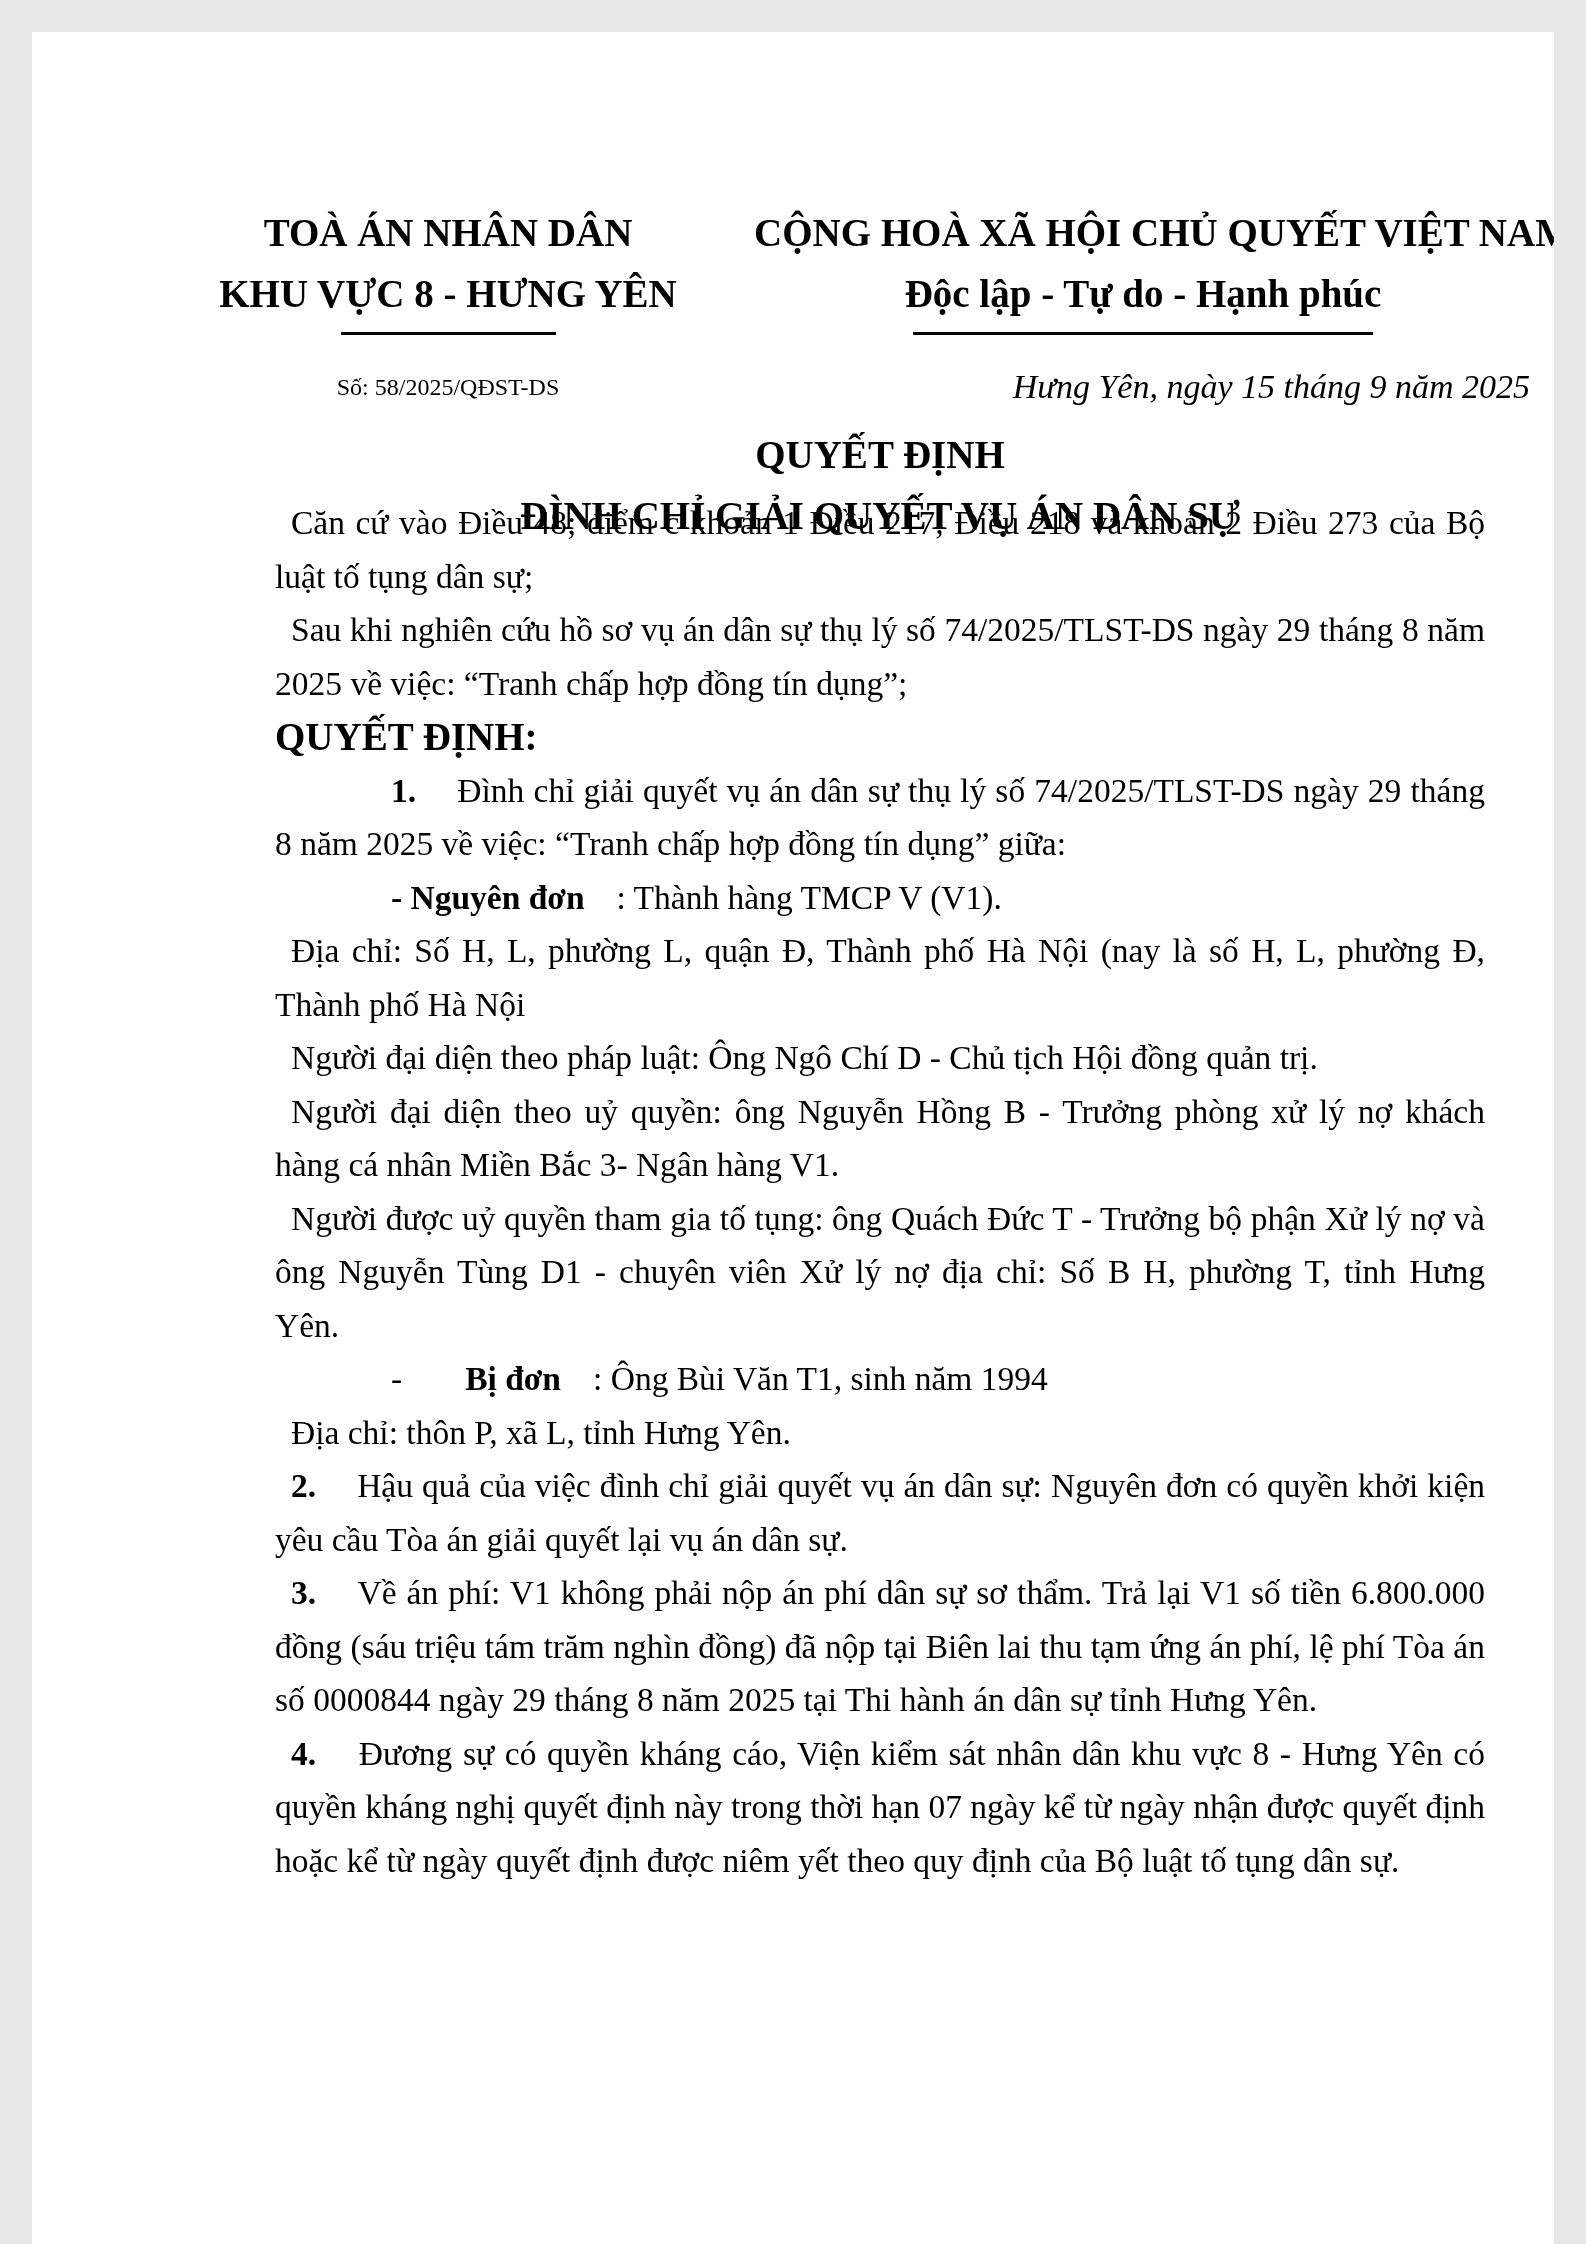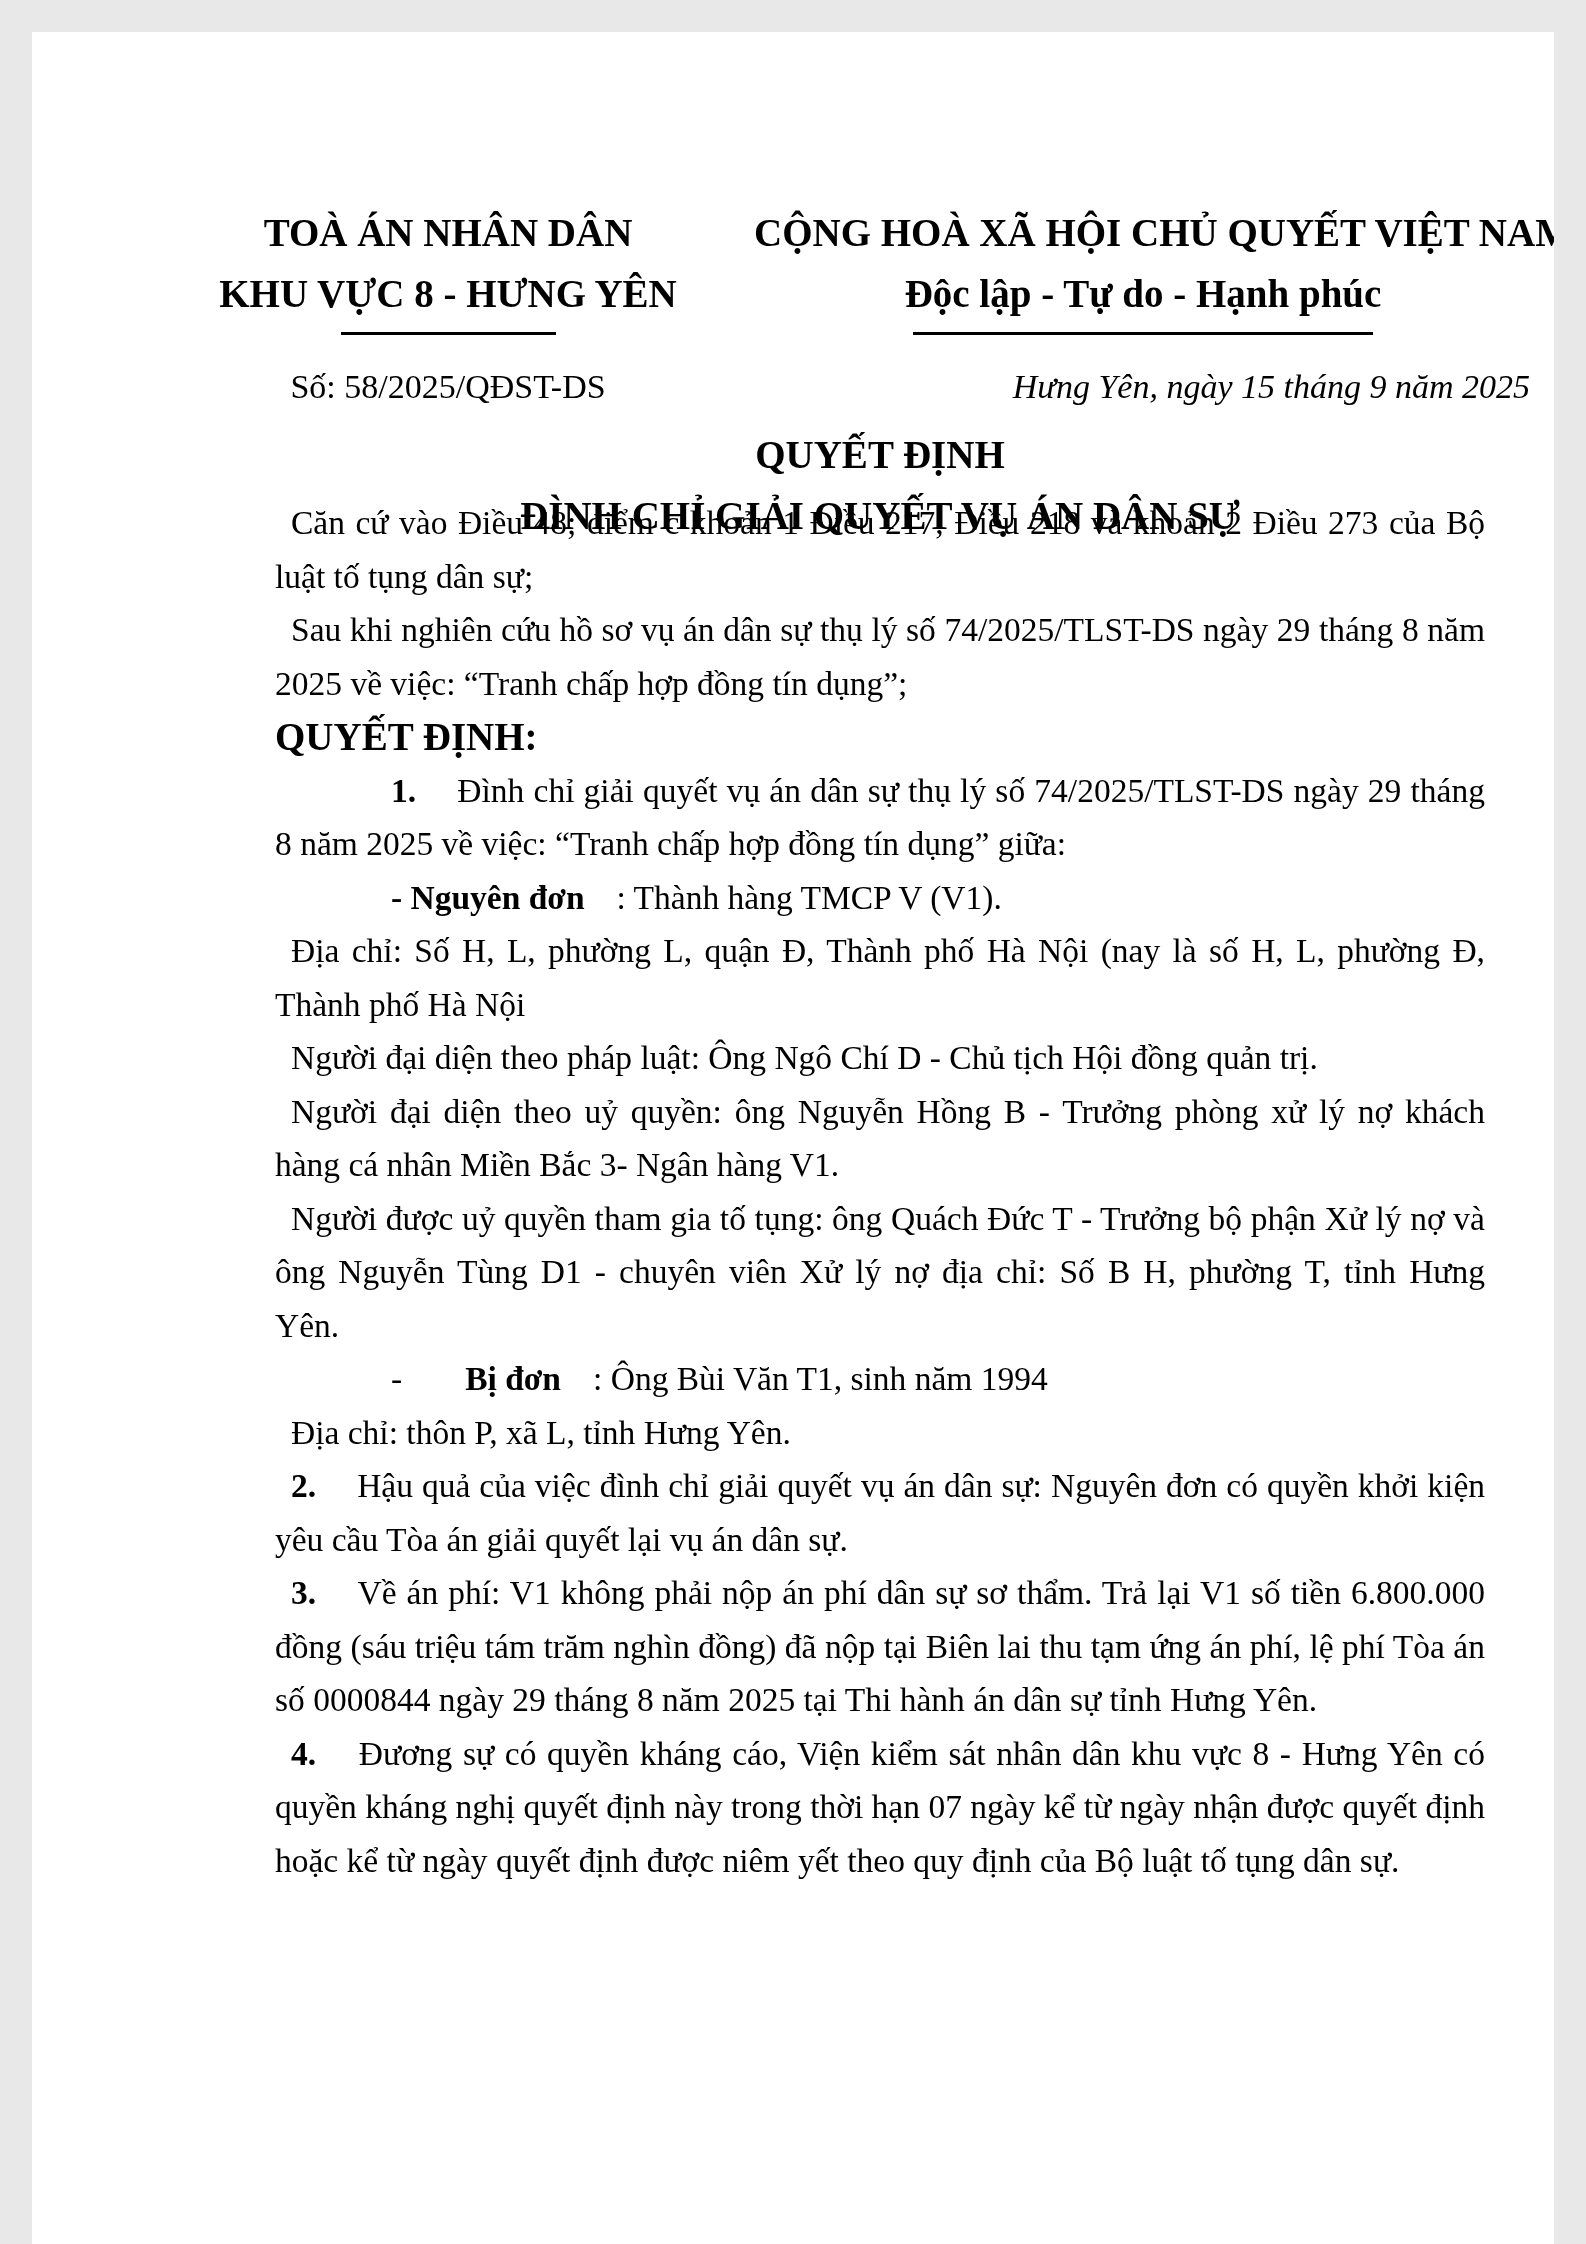--- a/index.html
+++ b/index.html
@@ -37,21 +37,21 @@
   }
   .rule {
     height: 3px;
     background: #000;
     margin: 7px auto 0 auto;
   }
   .rule-left  { width: 215px; }
   .rule-right { width: 460px; }
   .doc-number {
     margin-top: 32px;
-    font-size: 34px;
+    font-size: 24px;
     line-height: 40px;
   }
   .date-line {
     margin-top: 32px;
     font-size: 34px;
     line-height: 40px;
     font-style: italic;
     text-align: right;
     padding-right: 2px;
     white-space: nowrap;

